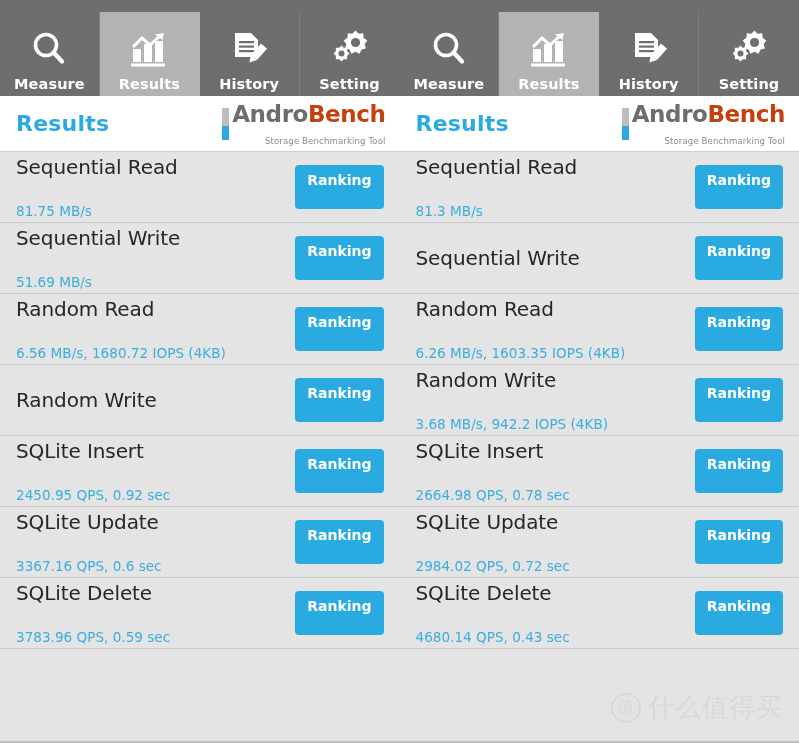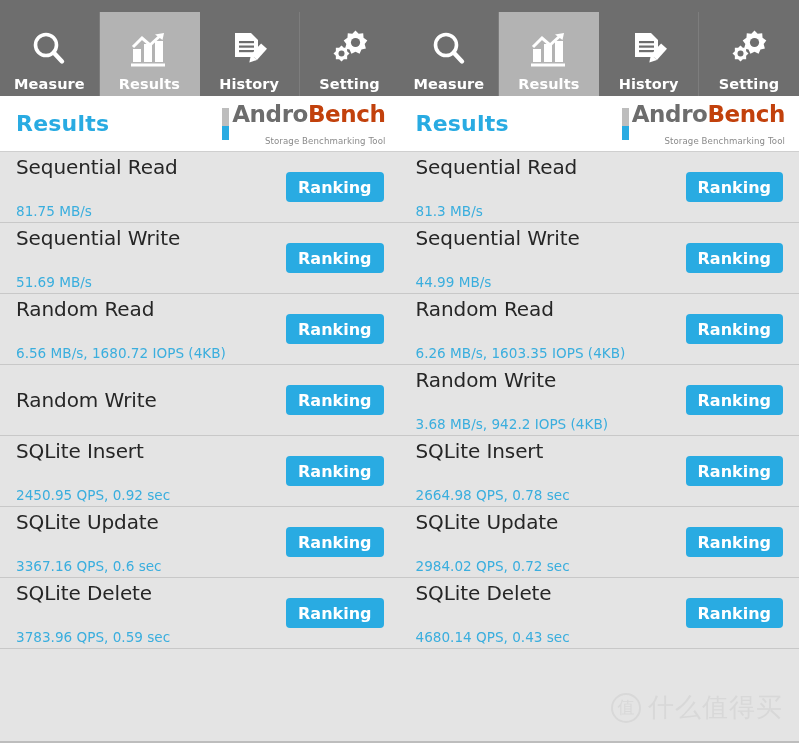--- a/index.html
+++ b/index.html
@@ -146,25 +146,25 @@
   }
   .row-value {
     font-size: 13.6px;
     color: #3aaede;
     margin-top: 5px;
     line-height: 1.1;
   }
   .ranking-btn {
     background: #29abe2;
     color: #ffffff;
-    font-size: 16px;
+    font-size: 14px;
     font-weight: bold;
     border: none;
     border-radius: 4px;
-    padding: 8px 12px 6px 12px;
+    padding: 8px 12px 22px 12px;
     cursor: pointer;
     line-height: 1;
     font-family: "DejaVu Sans", "Liberation Sans", sans-serif;
   }
   .list-filler { flex: 1 1 auto; background: #e4e4e4; }
 
   
   .watermark {
     position: absolute;
     right: 16px;
@@ -392,21 +392,20 @@
         <div class="result-row">
           <div class="row-text">
          <div class="row-title">Sequential Read</div>
          <div class="row-value">81.3 MB/s</div>
        </div>
        <button class="ranking-btn">Ranking</button>
         </div>
         <div class="result-row">
           <div class="row-text">
          <div class="row-title">Sequential Write</div>
-         <div class="row-value">44.99 MB/s</div>
        </div>
        <button class="ranking-btn">Ranking</button>
         </div>
         <div class="result-row">
           <div class="row-text">
          <div class="row-title">Random Read</div>
          <div class="row-value">6.26 MB/s, 1603.35 IOPS (4KB)</div>
        </div>
        <button class="ranking-btn">Ranking</button>
         </div>

